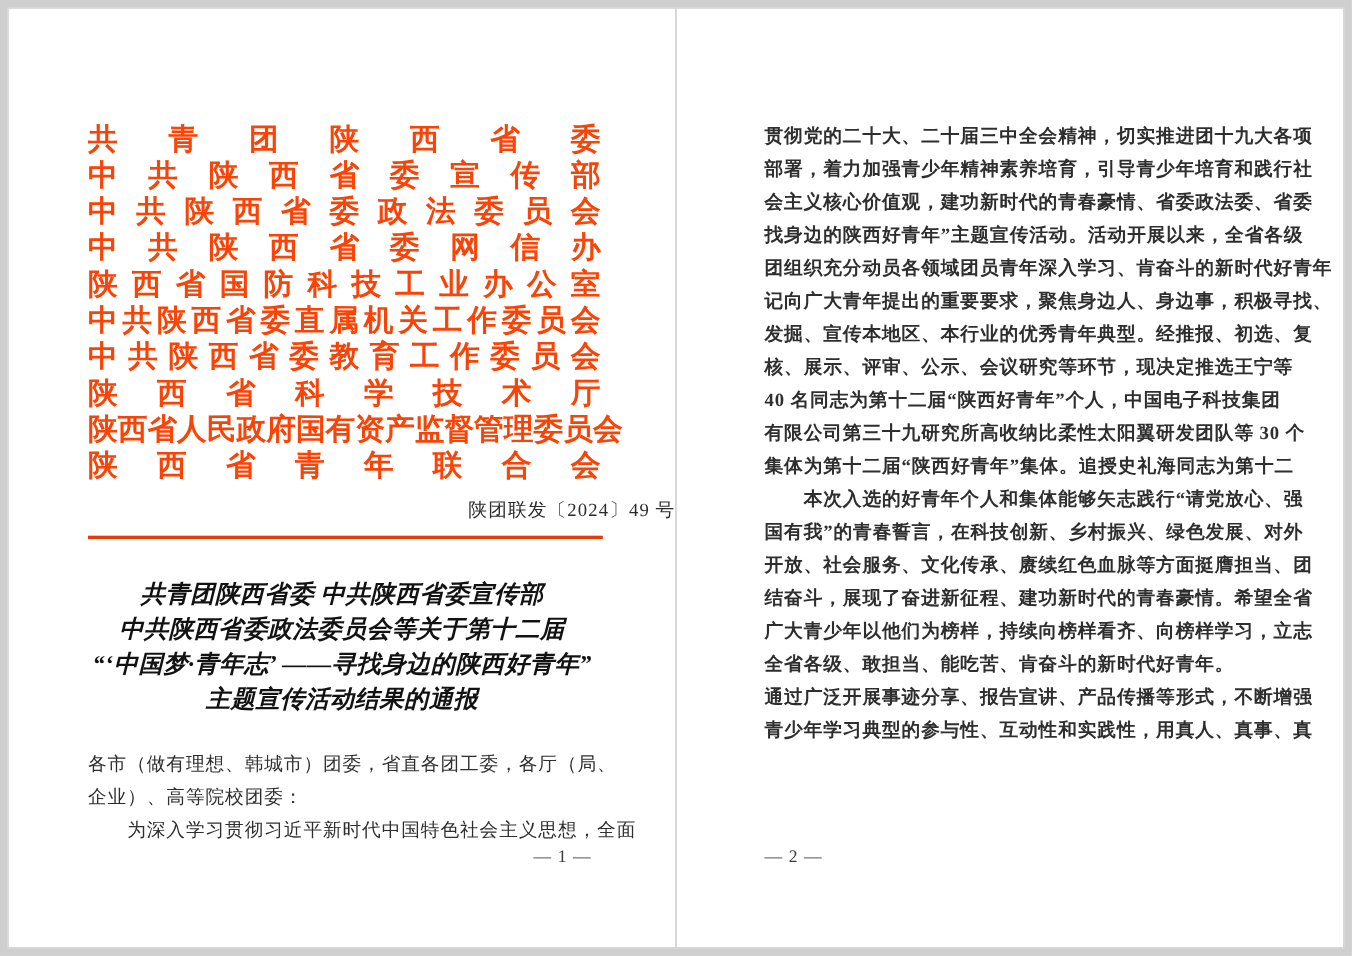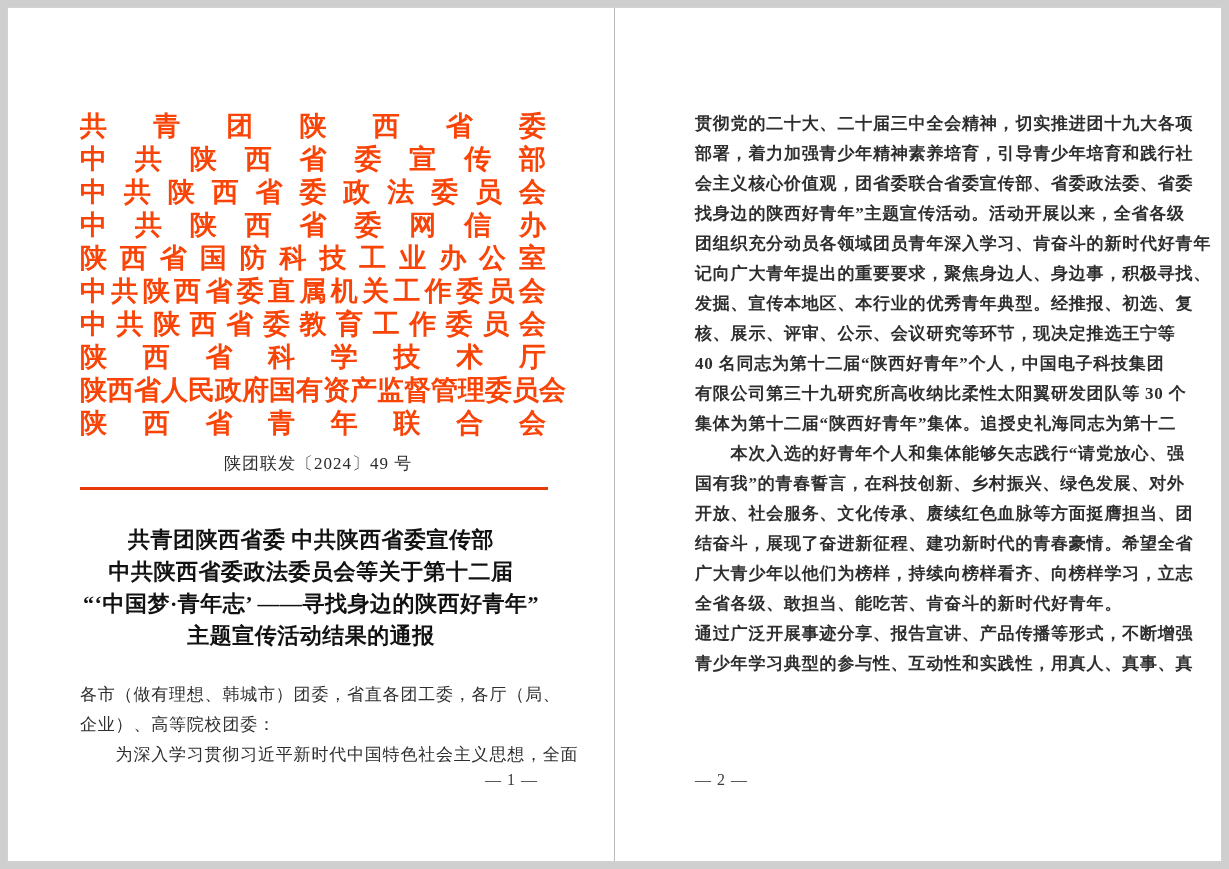--- a/index.html
+++ b/index.html
@@ -25,30 +25,31 @@
     position:absolute;top:101px;left:72px;right:68px;
   }
   .jline{
     display:flex;justify-content:space-between;
     height:33px;align-items:center;
     font-size:27px;font-weight:bold;color:var(--header-red,#f94408);
     font-family:"Liberation Serif","DejaVu Serif",serif;
   }
   .doc-number{
     position:absolute;top:444px;left:0;right:0;
-    text-align:center;font-size:17px;color:#2b2b2b;
+    text-align:right;font-size:17px;color:#2b2b2b;
     letter-spacing:1px;white-space:pre;padding-left:14px;
   }
   .red-rule{
     position:absolute;top:479px;left:72px;right:66px;height:3px;
     background:var(--rule-red,#e83a06);
   }
   .title-block{
     position:absolute;top:516px;left:24px;right:24px;
     text-align:center;
+    font-style:italic;
   }
   .title-block .tline{
     font-size:22px;font-weight:bold;color:#121212;
     line-height:32px;white-space:pre;letter-spacing:0.5px;
   }
   .body-block .tline{
     font-size:17px;color:#2e2e2e;line-height:30px;
     white-space:pre;letter-spacing:0.8px;
   }
   .body-left{position:absolute;top:672px;left:72px;right:50px;}
@@ -220,21 +221,21 @@
     <div class="page-number pn-1">— 1 —</div>
   </div>
 
   <div class="page-divider"></div>
 
   <div class="page page-right">
 
     <div class="body-block body-right">
         <div class="tline">贯彻党的二十大、二十届三中全会精神，切实推进团十九大各项</div>
         <div class="tline">部署，着力加强青少年精神素养培育，引导青少年培育和践行社</div>
-        <div class="tline">会主义核心价值观，团省委联合省委宣传部、省委政法委、省委</div>
+        <div class="tline">会主义核心价值观，建功新时代的青春豪情、省委政法委、省委</div>
         <div class="tline">找身边的陕西好青年”主题宣传活动。活动开展以来，全省各级</div>
         <div class="tline">团组织充分动员各领域团员青年深入学习、肯奋斗的新时代好青年</div>
         <div class="tline">记向广大青年提出的重要要求，聚焦身边人、身边事，积极寻找、</div>
         <div class="tline">发掘、宣传本地区、本行业的优秀青年典型。经推报、初选、复</div>
         <div class="tline">核、展示、评审、公示、会议研究等环节，现决定推选王宁等</div>
         <div class="tline">40 名同志为第十二届“陕西好青年”个人，中国电子科技集团</div>
         <div class="tline">有限公司第三十九研究所高收纳比柔性太阳翼研发团队等 30 个</div>
         <div class="tline">集体为第十二届“陕西好青年”集体。追授史礼海同志为第十二</div>
         <div class="tline">　　本次入选的好青年个人和集体能够矢志践行“请党放心、强</div>
         <div class="tline">国有我”的青春誓言，在科技创新、乡村振兴、绿色发展、对外</div>

